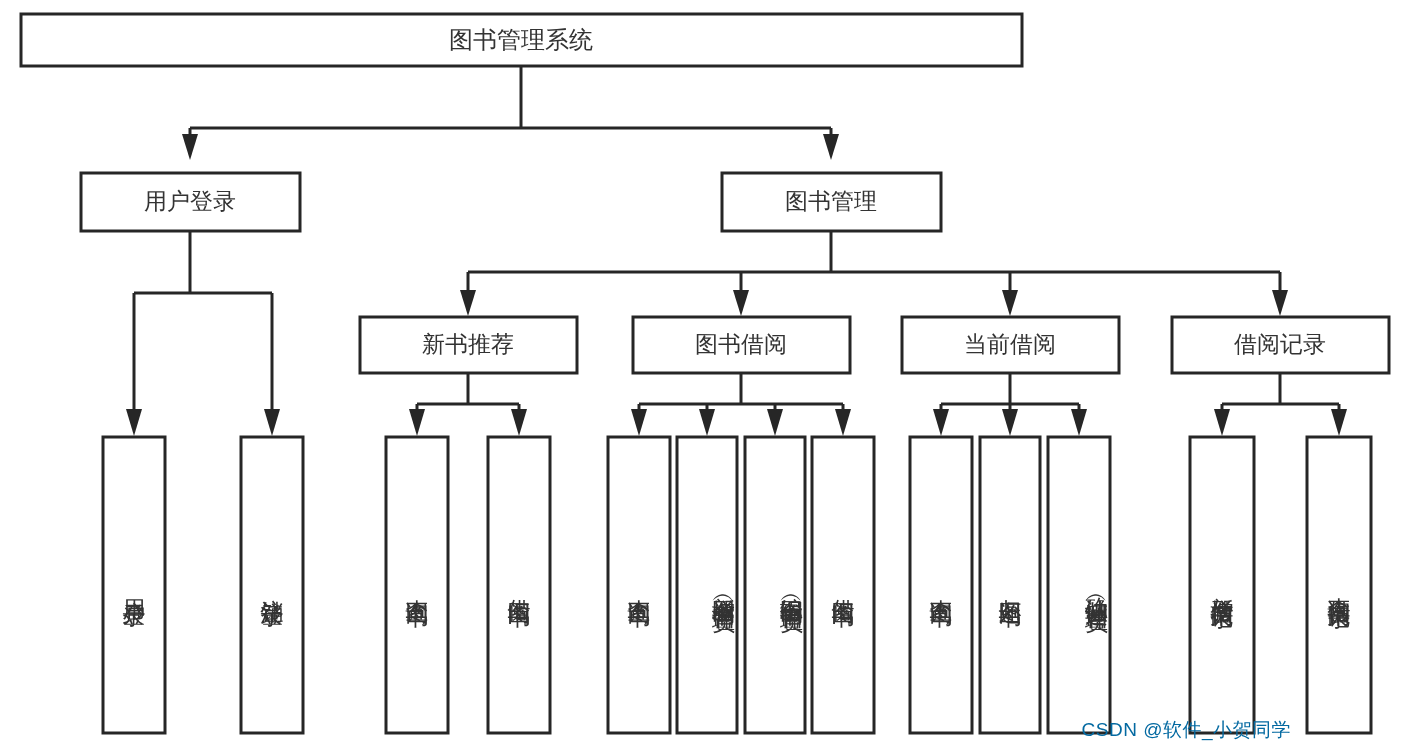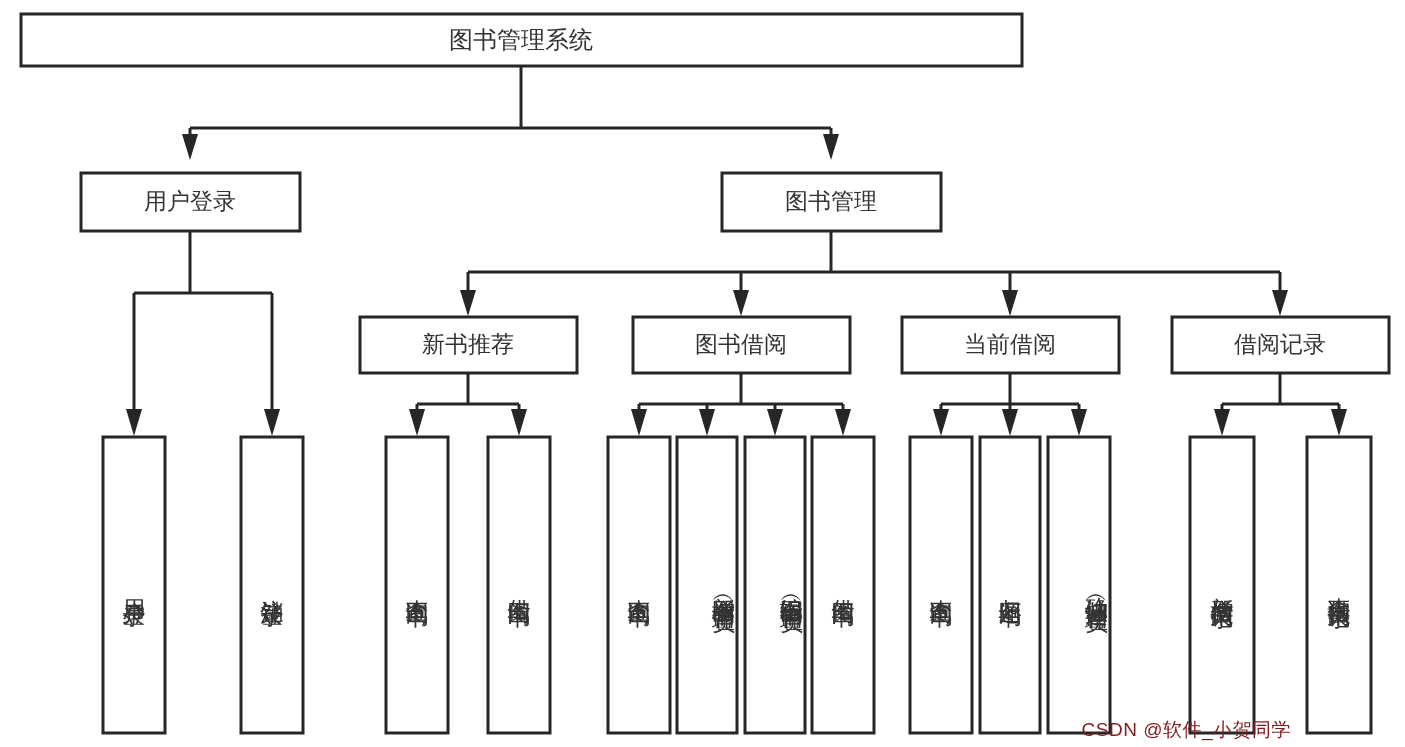--- a/index.html
+++ b/index.html
@@ -76,21 +76,21 @@
     text-align: center;
     white-space: nowrap;
     pointer-events: none;
   }
   .watermark {
     position: absolute;
     right: 8px;
     bottom: 4px;
     font-family: "Liberation Sans", "DejaVu Sans", sans-serif;
     font-size: 19px;
-    color: #7f1d1d;
+    color: #0369a1;
     letter-spacing: 0.5px;
     white-space: nowrap;
   }
 </style>
 </head>
 <body>
 
 <div id="diagram-root">
 
   <svg id="tree-svg" viewBox="0 0 1405 747" xmlns="http://www.w3.org/2000/svg">

